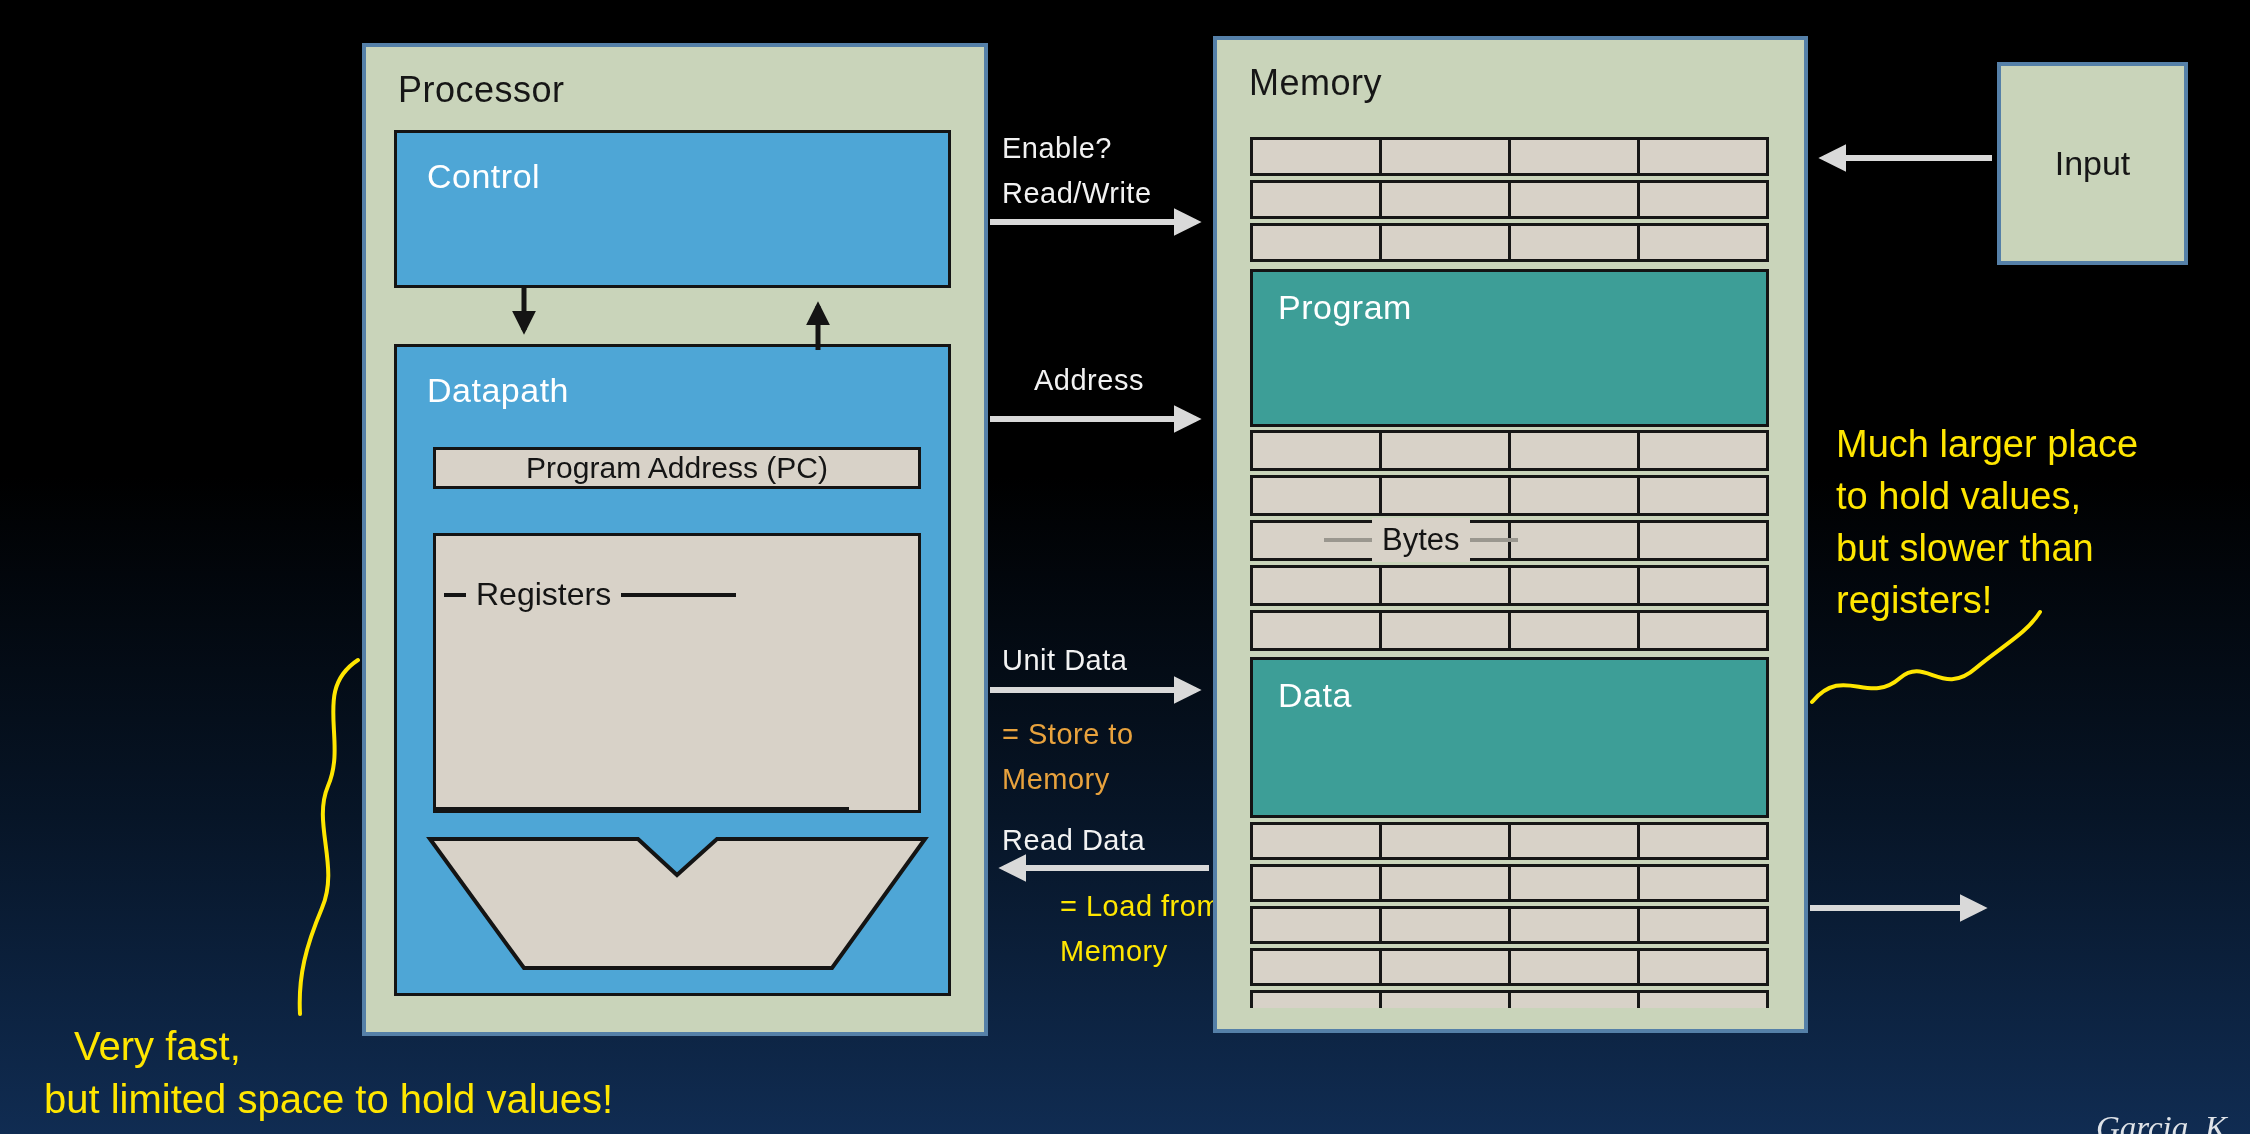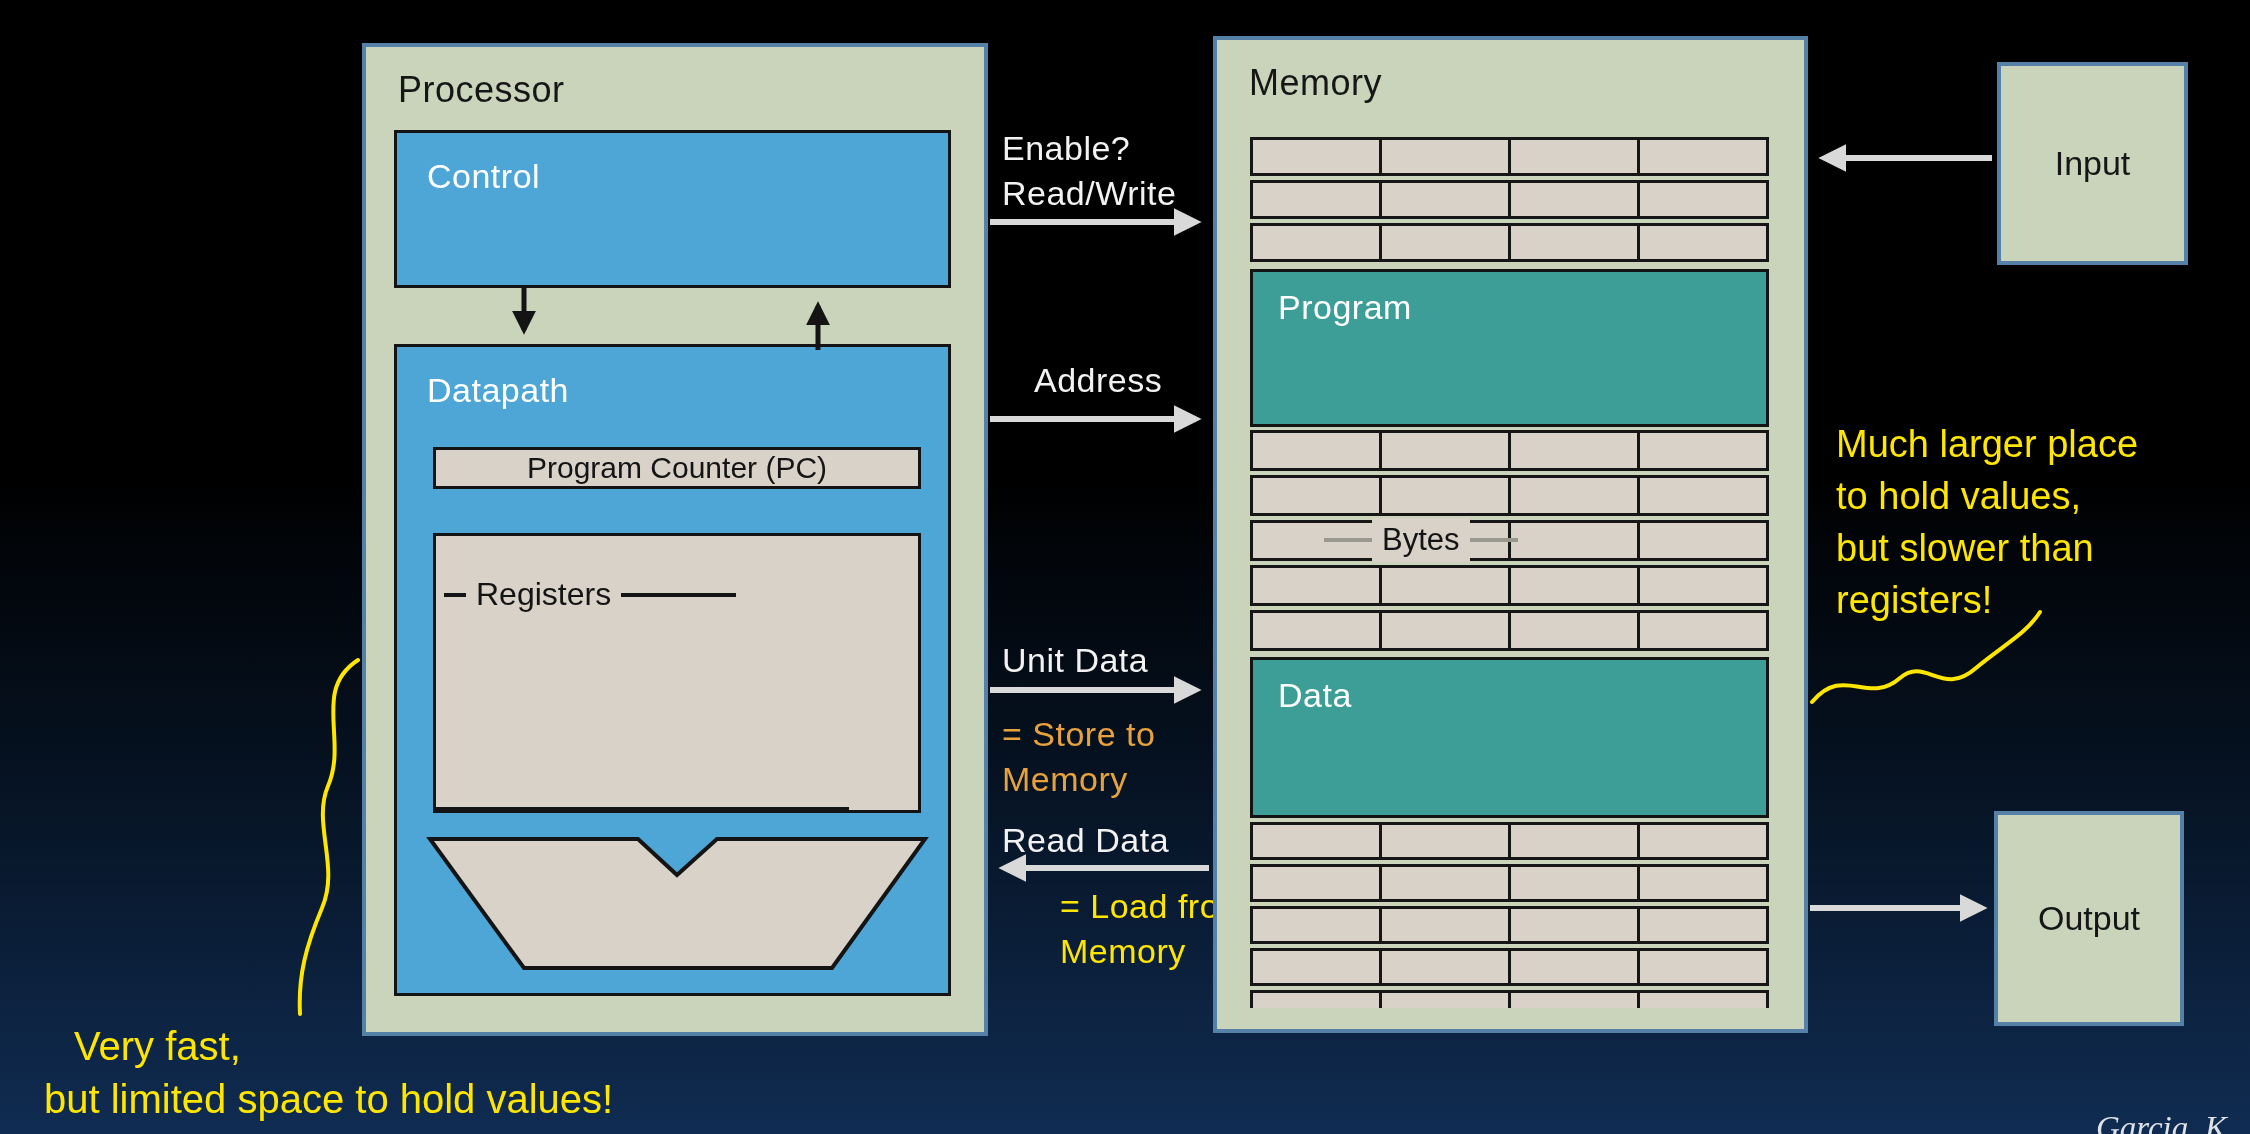--- a/index.html
+++ b/index.html
@@ -32,21 +32,21 @@
   #registers-label-wrap { position:absolute; left:0; top:38px; width:100%; height:40px; z-index:5; }
   #registers-leader { position:absolute; left:8px; top:19px; width:292px; height:4px; background:#141414; }
   #registers-label { position:absolute; left:30px; top:-2px; height:44px; line-height:44px;
     padding:0 10px; background: var(--cell_beige, #d8d2c8); font-size:32px; color:#141414; }
 
   #alu-svg { position:absolute; left:0; top:0; width:557px; height:652px; }
   #alu-label { position:absolute; left:98px; top:506px; width:364px; text-align:center;
     white-space:pre-line; font-size:32px; line-height:42px; color:#141414; }
 
   
-  .bus-label { position:absolute; font-size:34px; line-height:45px; color:#f2f2f2; white-space:pre-line; letter-spacing:0.5px; }
+  .bus-label { position:absolute; font-size:29px; line-height:45px; color:#f2f2f2; white-space:pre-line; letter-spacing:0.5px; }
   #store-note { color: var(--orange, #e8a23d); }
   #load-note { color: var(--yellow, #ffe600); }
 
   
   #memory { left:1213px; top:36px; width:595px; height:997px; }
   .mem-grid { position:absolute; left:33px; width:519px; display:flex; flex-direction:column; gap:4px; }
   #mem-grid-top { top:97px; height:128px; }
   #mem-grid-mid { top:390px; height:221px; }
   #mem-grid-bottom { top:782px; height:186px; overflow:hidden; }
   .mem-row { display:flex; flex:0 0 auto; }
@@ -96,21 +96,21 @@
   <div id="processor" class="panel">
     <div class="panel-title">Processor</div>
 
     <div id="control-box" class="block-blue">
       <div class="blue-label">Control</div>
     </div>
 
     <div id="datapath-box" class="block-blue">
       <div class="blue-label">Datapath</div>
 
-      <div id="pc-box">Program Counter (PC)</div>
+      <div id="pc-box">Program Address (PC)</div>
 
       <div id="registers">
         <div id="registers-label-wrap">
           <div id="registers-leader"></div>
           <div id="registers-label">Registers</div>
         </div>
       <div class="reg-row"></div>
           <div class="reg-row"></div>
           <div class="reg-row"></div>
           <div class="reg-row"></div>
@@ -232,21 +232,20 @@
         <div class="mem-row">
           <div class="mem-cell"></div>
           <div class="mem-cell"></div>
           <div class="mem-cell"></div>
           <div class="mem-cell"></div>
         </div>
       </div>
   </div>
 
   <div id="input-box" class="io-box">Input</div>
-  <div id="output-box" class="io-box">Output</div>
 
   <div id="processor-note" class="yellow-note">Very fast,
 but limited space to hold values!</div>
   <div id="memory-note" class="yellow-note">Much larger place
 to hold values,
 but slower than
 registers!</div>
   <div id="credit">Garcia, K</div>
 
   <svg class="overlay-svg" viewBox="0 0 2250 1134">

